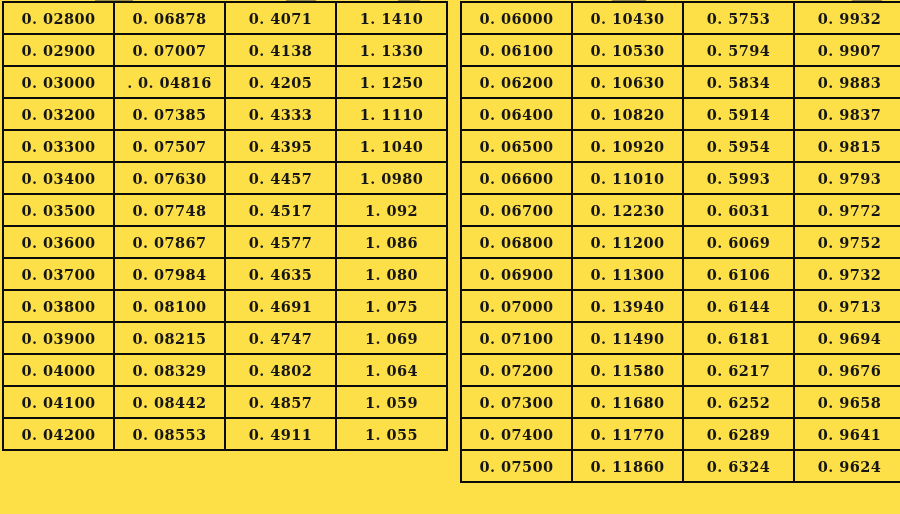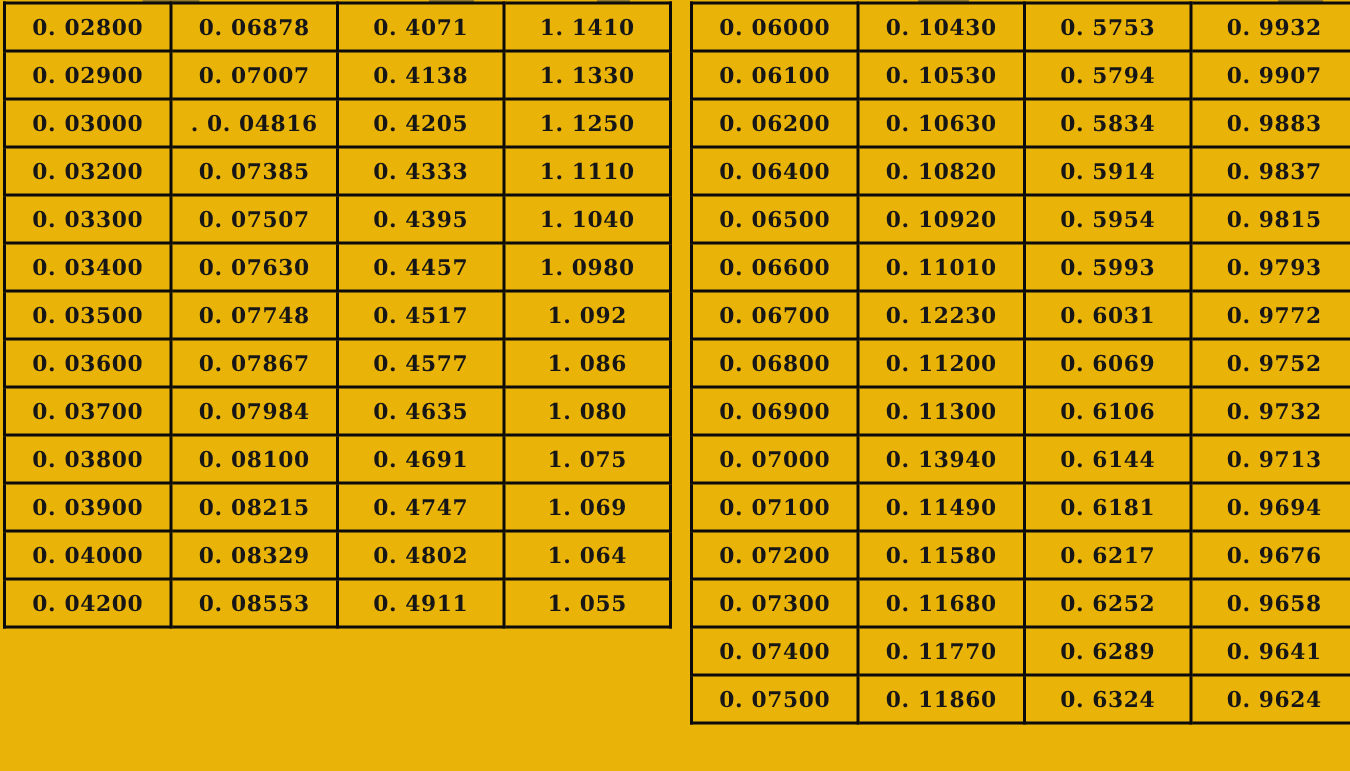--- a/index.html
+++ b/index.html
@@ -4,21 +4,21 @@
 <style>
   html, body {
     margin: 0;
     padding: 0;
     background: #ffffff;
   }
   .page {
     position: relative;
     width: 900px;
     height: 514px;
-    background: #eab308;
+    background: #fde047;
     overflow: hidden;
     font-family: "DejaVu Serif", "Liberation Serif", serif;
   }
   .data-table {
     position: absolute;
     top: 1px;
     border-collapse: collapse;
     table-layout: fixed;
   }
   .data-table.left  { left: 2px;   width: 446px; }
@@ -130,20 +130,26 @@
           <td>0. 4747</td>
           <td>1. 069</td>
         </tr>
         <tr>
           <td>0. 04000</td>
           <td>0. 08329</td>
           <td>0. 4802</td>
           <td>1. 064</td>
         </tr>
         <tr>
+          <td>0. 04100</td>
+          <td>0. 08442</td>
+          <td>0. 4857</td>
+          <td>1. 059</td>
+        </tr>
+        <tr>
           <td>0. 04200</td>
           <td>0. 08553</td>
           <td>0. 4911</td>
           <td>1. 055</td>
         </tr>
       </tbody>
   </table>
 
   <table class="data-table right">
     <tbody>

